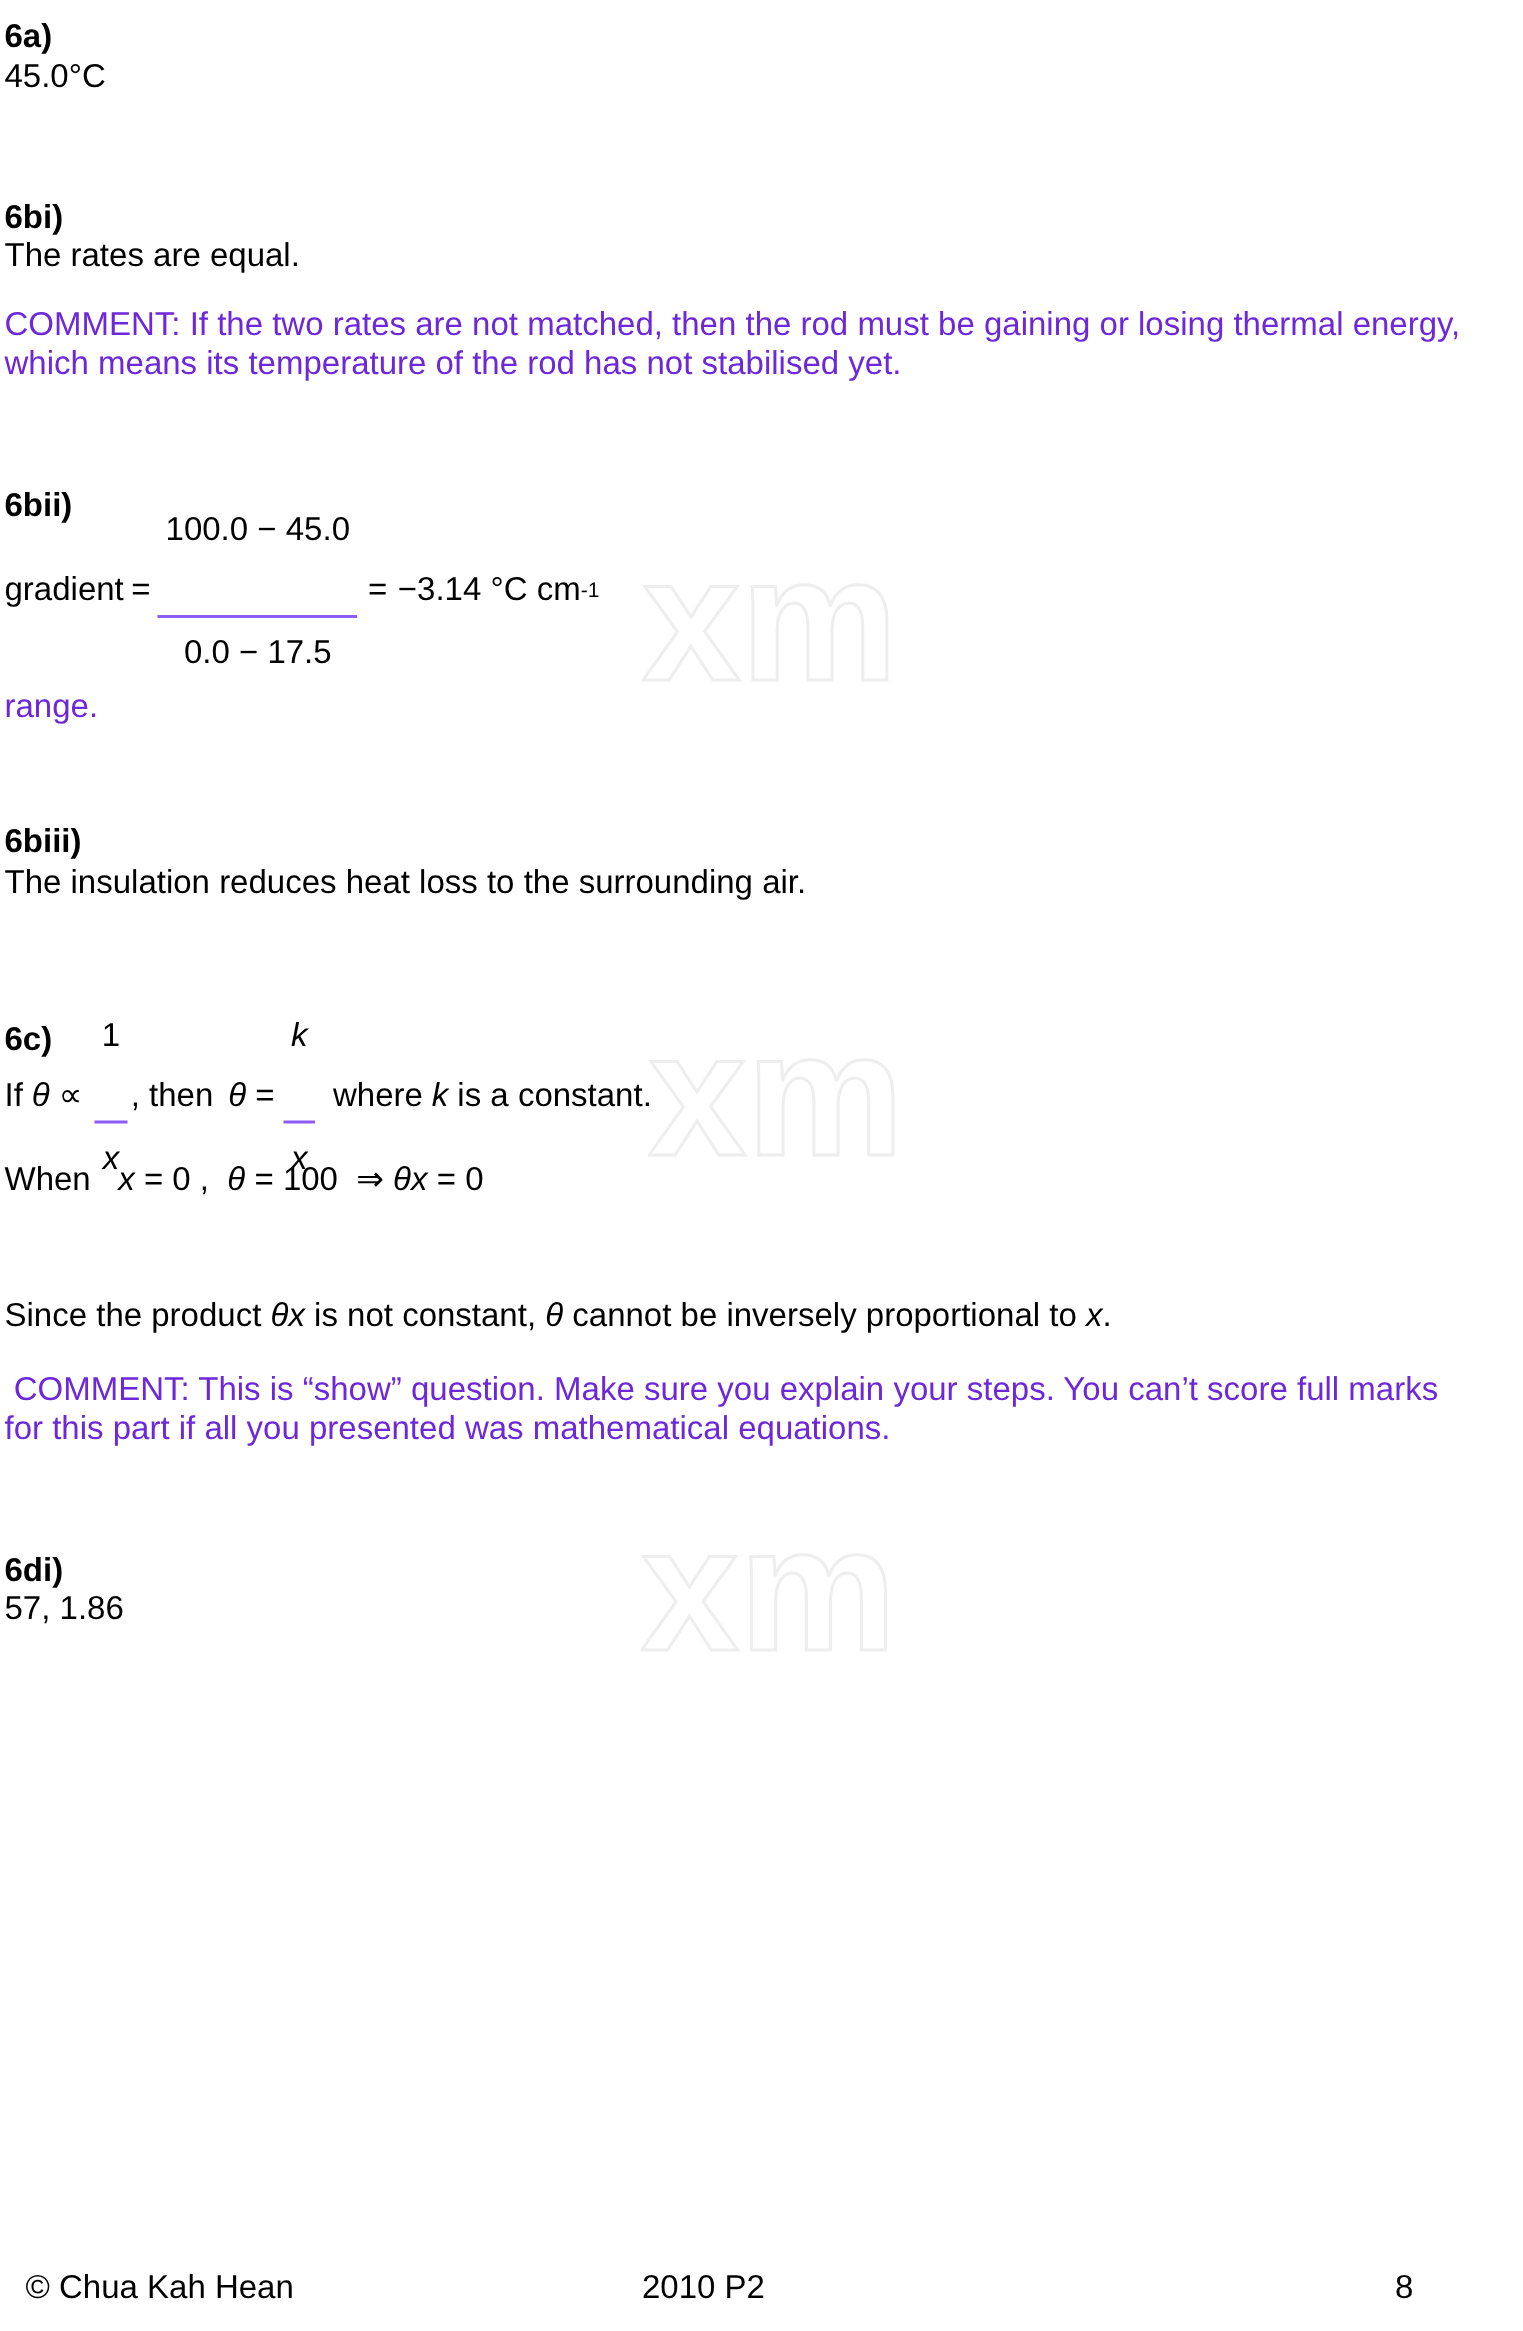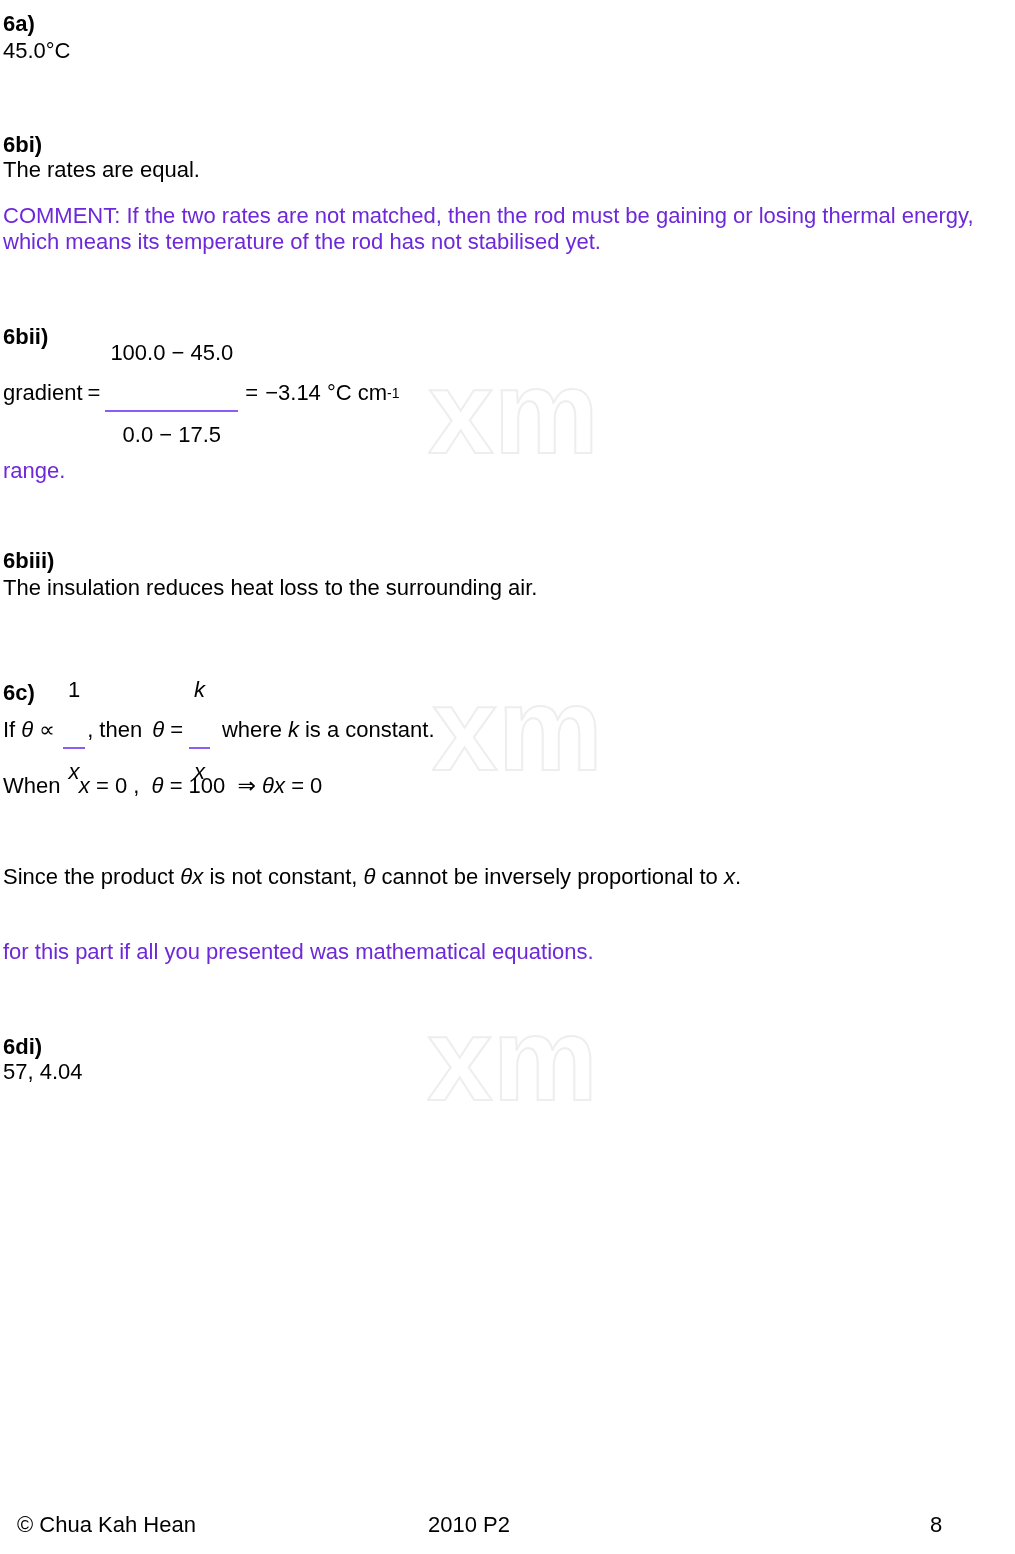--- a/index.html
+++ b/index.html
@@ -94,22 +94,22 @@
     <span class="ml12">where</span>
     <span class="it ml6">k</span>
     <span class="ml6">is a constant.</span>
   </div>
 
   <div class="abs prewrap" style="top:773px;"><span class="prewrap">When   </span><span class="it">x</span><span class="prewrap"> = 0 ,  </span><span class="it">θ</span><span class="prewrap"> = 100  </span><span>⇒ </span><span class="it">θx</span><span class="prewrap"> = 0</span></div>
 
 
   <div class="abs" style="top:864px;"><span>Since the product </span><span class="it">θx</span><span> is not constant, </span><span class="it">θ</span><span> cannot be inversely proportional to </span><span class="it">x</span><span>.</span></div>
 
-  <div class="abs comment" style="top:913px;"><br><span>for this part if all you presented was mathematical equations.</span></div>
+  <div class="abs comment" style="top:913px;"><span class="prewrap"> COMMENT: This is “show” question. Make sure you explain your steps. You can’t score full marks</span><br><span>for this part if all you presented was mathematical equations.</span></div>
 
   <div class="abs heading" style="top:1034px;">6di)</div>
-  <div class="abs" style="top:1059px;">57, 4.04</div>
+  <div class="abs" style="top:1059px;">57, 1.86</div>
 
   <div class="footer-item" style="left:17px;">© Chua Kah Hean</div>
   <div class="footer-item" style="left:428px;">2010 P2</div>
   <div class="footer-item" style="left:930px;">8</div>
 
 </div>
 
 </body></html>

